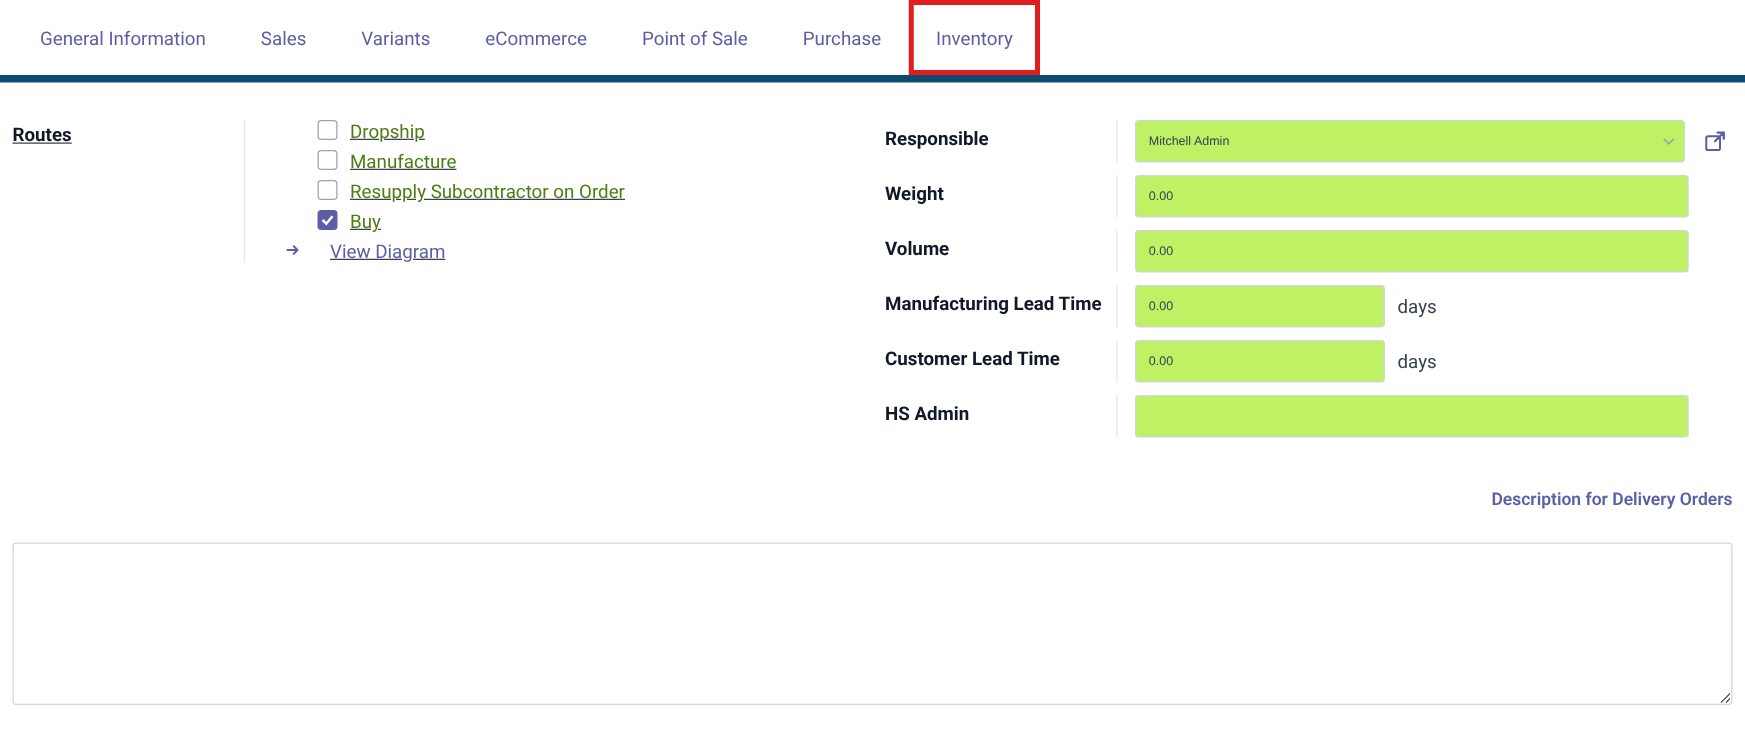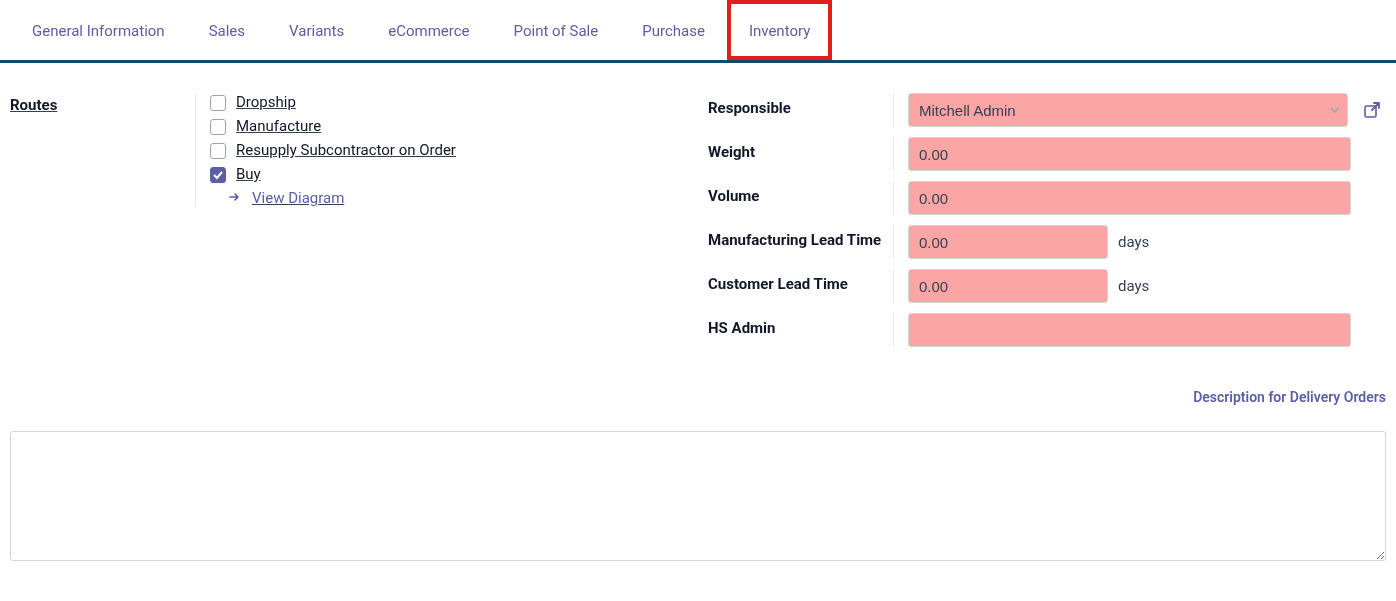--- a/index.html
+++ b/index.html
@@ -7,21 +7,21 @@
     font-family: -apple-system, BlinkMacSystemFont, "Segoe UI", Roboto, "Helvetica Neue", Arial, sans-serif;
     font-size: 15px;
     color: #374151;
     background: #fff;
     width: 1396px;
   }
   .tabs {
     display: flex;
     gap: 0;
     padding: 0 10px;
-    border-bottom: 3px solid #0c4a6e;
+    border-bottom: 6px solid #0c4a6e;
     align-items: stretch;
   }
   .tab {
     padding: 18px 18px 16px;
     color: #5b5ea6;
     cursor: pointer;
     font-size: 15px;
     border: 4px solid transparent;
   }
   .tab.active {
@@ -55,25 +55,26 @@
     color: #111827;
     padding-top: 3px;
   }
   .routes-opts {
     border-left: 1px solid #e5e7eb;
     padding-left: 14px;
     flex: 1;
   }
   .chk-row {
     display: flex;
-    align-items: flex-end;
+    align-items: flex-start;
     gap: 10px;
     margin-bottom: 6px;
     font-size: 15px;
-    color: #0f172a;
+    color: #4d7c0f;
+    margin-left: 44px;
   }
   .chk {
     width: 16px;
     height: 16px;
     border: 1px solid #9ca3af;
     border-radius: 3px;
     display: inline-flex;
     align-items: center;
     justify-content: center;
     background: #fff;
@@ -82,21 +83,21 @@
   }
   .chk.checked {
     background: #5b5ea6;
     border-color: #5b5ea6;
   }
   .chk.checked svg { display: block; }
   .chk svg { display: none; width: 10px; height: 10px; }
   .view-diagram {
     display: flex;
     align-items: center;
-    gap: 12px;
+    gap: 24px;
     color: #5b5ea6;
     cursor: pointer;
     margin-top: 4px;
     margin-left: 18px;
     font-size: 15px;
   }
   .view-diagram svg { width: 12px; height: 12px; }
 
   .log-sep {
     border-left: 1px solid #e5e7eb;
@@ -118,23 +119,23 @@
     flex: 1;
     display: flex;
     align-items: center;
     gap: 10px;
   }
   .input {
     height: 34px;
     border: 1px solid #d1d5db;
     border-radius: 3px;
     padding: 16px 10px;
-    font-size: 15px;
+    font-size: 10px;
     color: #374151;
-    background: #fca5a5;
+    background: #bef264;
     width: 100%;
   }
   .select-wrap {
     position: relative;
     flex: 1;
     display: flex;
     align-items: center;
   }
   .select-wrap .caret {
     position: absolute;

